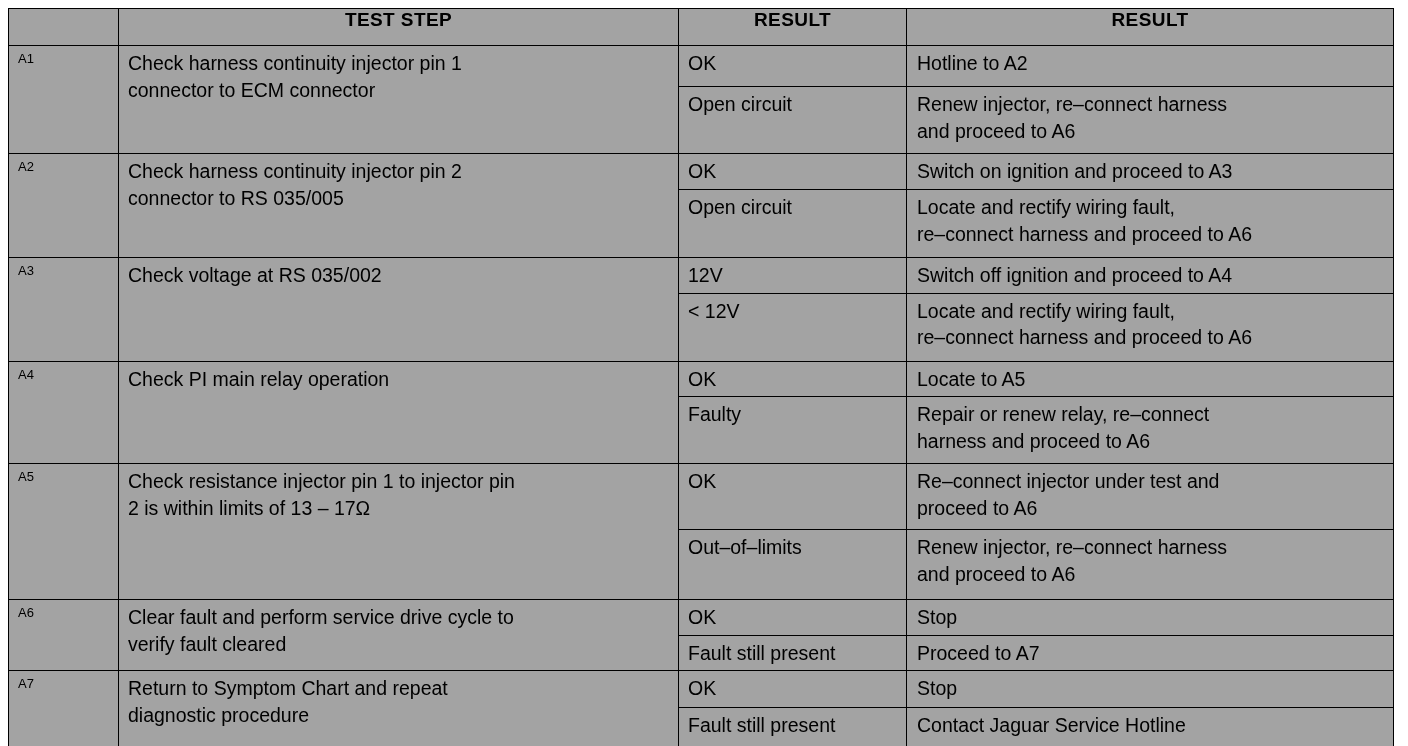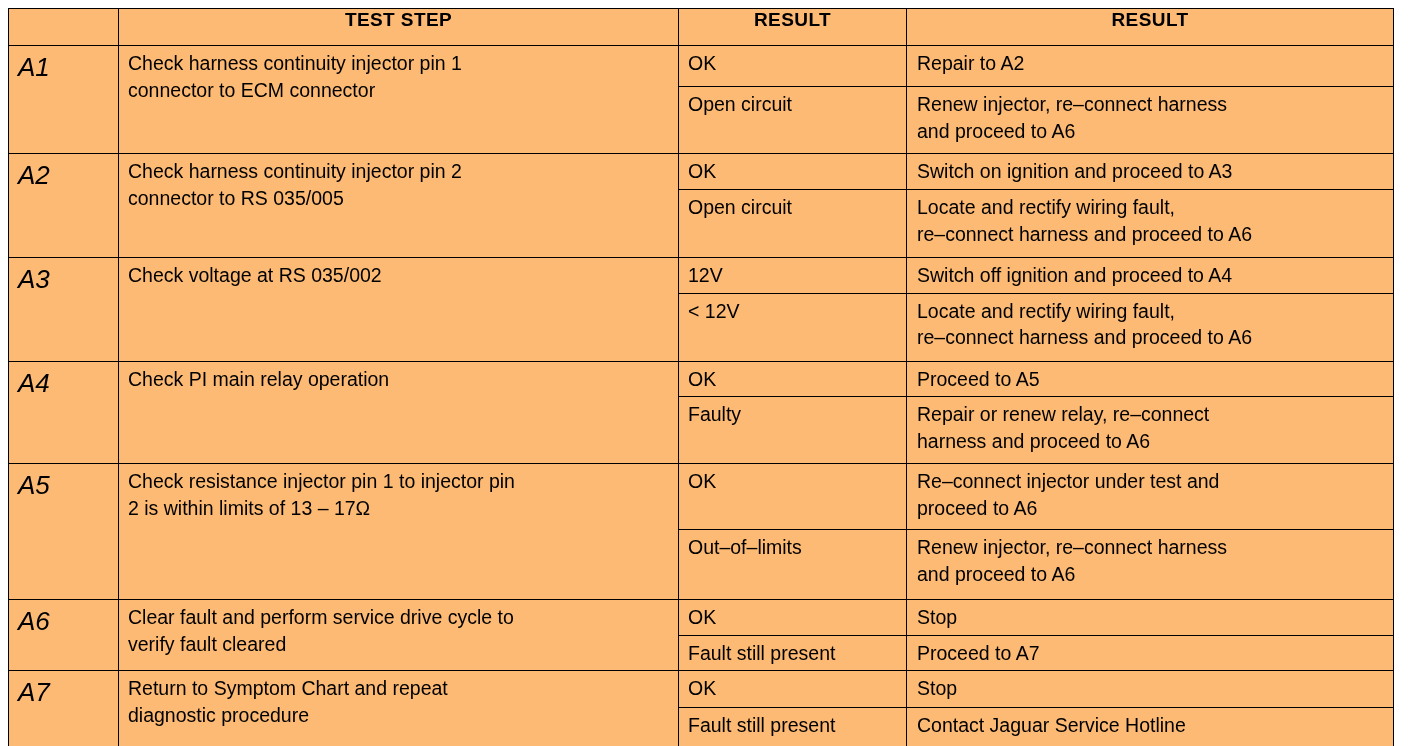--- a/index.html
+++ b/index.html
@@ -27,21 +27,21 @@
     width: 1385px;
     height: 732px;
     border-collapse: collapse;
     table-layout: fixed;
     background: #ffffff;
   }
   table.diag td, table.diag th {
     border: 1.6px solid #000000;
     padding: 0;
     vertical-align: top;
-    background: #fdba74;
+    background: #a3a3a3;
   }
   
   col.c-id     { width: 110px; }
   col.c-step   { width: 560px; }
   col.c-result { width: 228px; }
   col.c-action { width: 487px; }
 
   th.hdr {
     height: 36px;
     text-align: center;
@@ -58,24 +58,23 @@
     border-left: none;
     text-align: center;
   }
   .cell-txt {
     font-size: 19.5px;
     line-height: 1.36;
     padding: 4px 6px 4px 9px;
     white-space: pre-line;
   }
   .id-txt {
-    font-size: 26px;
+    font-size: 13px;
     line-height: 1.36;
     padding: 4px 6px 4px 9px;
-    font-style: italic;
   }
   td.id-cell {
     border-right: 1.2px solid #000000;
   }
   td.step-cell {
     border-left: 1.2px solid #000000;
   }
   td.result-cell .cell-txt { padding-left: 9px; }
   td.action-cell .cell-txt { padding-left: 10px; }
 </style>
@@ -105,21 +104,21 @@
             <div class="id-txt">A1</div>
           </td>
           <td class="step-cell" rowspan="2">
             <div class="cell-txt">Check harness continuity injector pin 1
 connector to ECM connector</div>
           </td>
           <td class="result-cell">
             <div class="cell-txt">OK</div>
           </td>
           <td class="action-cell">
-            <div class="cell-txt">Repair to A2</div>
+            <div class="cell-txt">Hotline to A2</div>
           </td>
         </tr>
         <tr style="height: 67px;">
           <td class="result-cell">
             <div class="cell-txt">Open circuit</div>
           </td>
           <td class="action-cell">
             <div class="cell-txt">Renew injector, re–connect harness
 and proceed to A6</div>
           </td>
@@ -175,21 +174,21 @@
           <td class="id-cell" rowspan="2">
             <div class="id-txt">A4</div>
           </td>
           <td class="step-cell" rowspan="2">
             <div class="cell-txt">Check PI main relay operation</div>
           </td>
           <td class="result-cell">
             <div class="cell-txt">OK</div>
           </td>
           <td class="action-cell">
-            <div class="cell-txt">Proceed to A5</div>
+            <div class="cell-txt">Locate to A5</div>
           </td>
         </tr>
         <tr style="height: 67px;">
           <td class="result-cell">
             <div class="cell-txt">Faulty</div>
           </td>
           <td class="action-cell">
             <div class="cell-txt">Repair or renew relay, re–connect
 harness and proceed to A6</div>
           </td>

